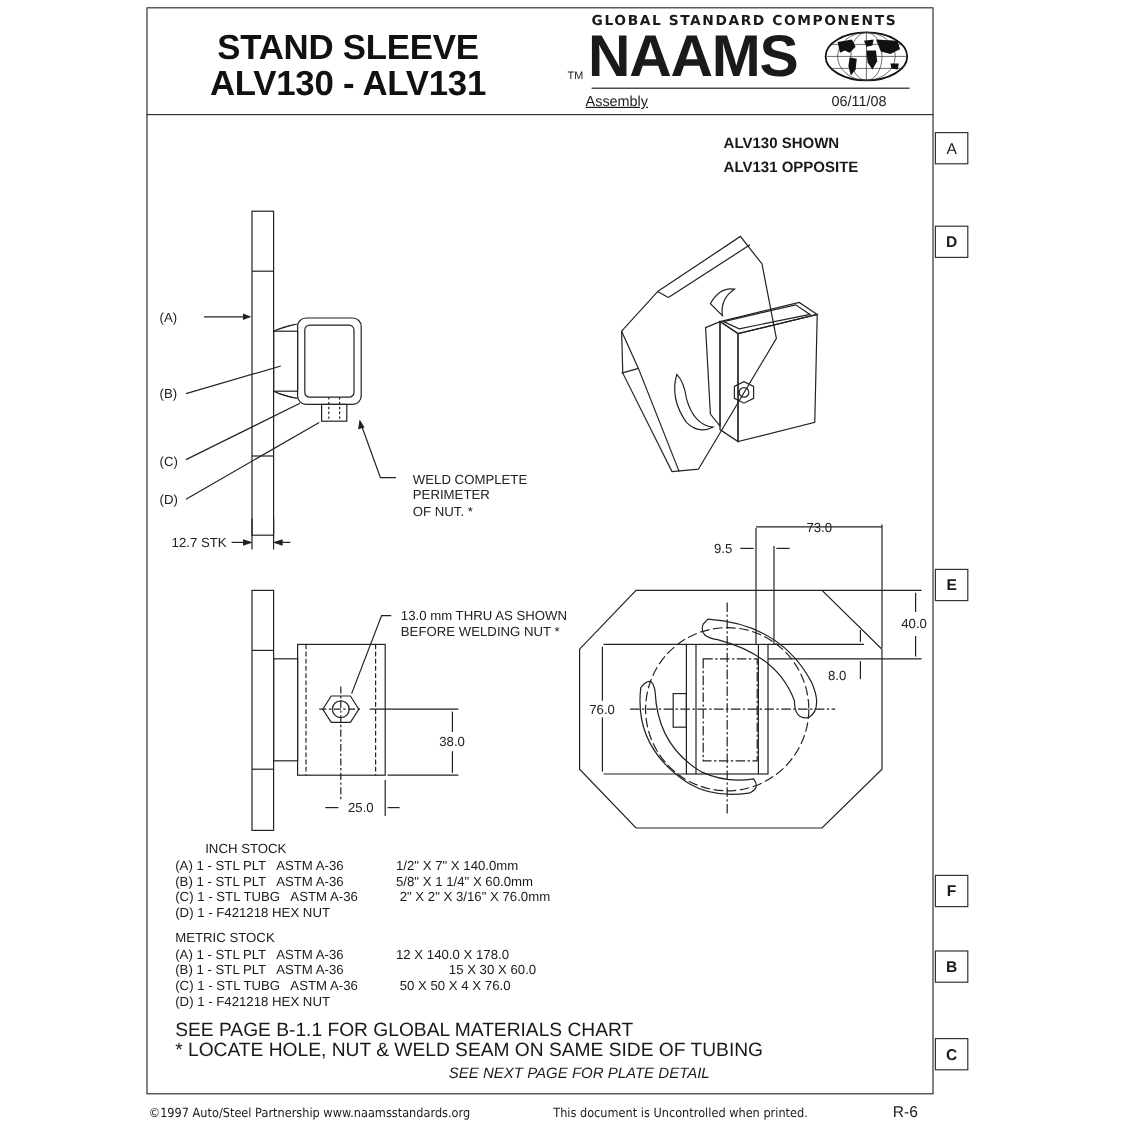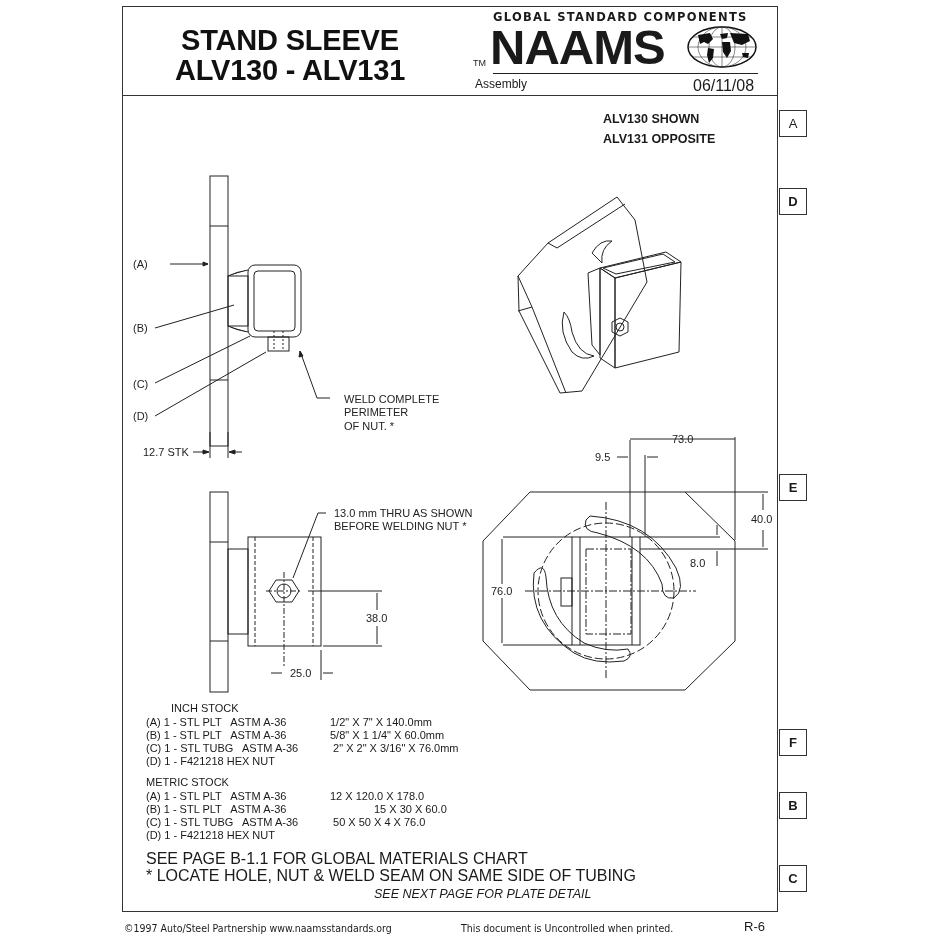--- a/index.html
+++ b/index.html
@@ -12,22 +12,22 @@
     .title { position: absolute; left: 140px; width: 300px; text-align: center;
              font-weight: bold; font-size: 29px; letter-spacing: -0.2px; color: #111; }
     .t1 { top: 24px; } .t2 { top: 54px; }
     .tm { position: absolute; left: 473px; top: 58px; font-size: 9px; }
     .gsc { position: absolute; left: 493px; top: 10px; font-size: 11.5px; font-weight: bold;
            letter-spacing: 1.3px; font-family: "DejaVu Sans", sans-serif; }
     .naams { position: absolute; left: 490px; top: 19px; font-size: 49px; font-weight: bold;
              letter-spacing: -1px; font-family: "Liberation Sans", sans-serif; line-height: 56px; }
     .globe { position: absolute; left: 686px; top: 25px; }
     .logo-rule { position: absolute; left: 493px; top: 73px; width: 265px; border-top: 1.5px solid #222; }
-    .asm { position: absolute; left: 475px; top: 77px; font-size: 12px; }
-    .date { position: absolute; left: 693px; top: 77px; font-size: 16px; }
+    .asm { position: absolute; left: 488px; top: 77px; font-size: 12px; text-decoration: underline; }
+    .date { position: absolute; left: 693px; top: 77px; font-size: 12px; }
     .tabs .tab { position: absolute; left: 779px; width: 28px; height: 27px;
                  border: 1.2px solid #333; box-sizing: border-box; background: #fff;
                  text-align: center; line-height: 25px; font-size: 13px; font-weight: bold; }
     .shown { position: absolute; left: 603px; font-size: 12.5px; font-weight: bold; }
     .bom { position: absolute; left: 146px; font-size: 11px; line-height: 12.5px; white-space: pre; }
     .note { position: absolute; left: 146px; font-size: 16px; white-space: pre; }
     .italic-note { position: absolute; left: 374px; top: 887px; font-size: 12.5px; font-style: italic; }
     .footer { position: absolute; top: 922px; font-size: 10.5px;
               font-family: "DejaVu Sans", sans-serif; transform: scaleX(0.9); transform-origin: left; }
     .page-num { position: absolute; left: 744px; top: 919px; font-size: 13px; }
@@ -207,21 +207,21 @@
 <div class="bom" style="top:716px;">(A) 1 - STL PLT   ASTM A-36</div>
 <div class="bom" style="top:716px; left:330px;">1/2" X 7" X 140.0mm</div>
 <div class="bom" style="top:729px;">(B) 1 - STL PLT   ASTM A-36</div>
 <div class="bom" style="top:729px; left:330px;">5/8" X 1 1/4" X 60.0mm</div>
 <div class="bom" style="top:742px;">(C) 1 - STL TUBG   ASTM A-36</div>
 <div class="bom" style="top:742px; left:330px;"> 2" X 2" X 3/16" X 76.0mm</div>
 <div class="bom" style="top:755px;">(D) 1 - F421218 HEX NUT</div>
 
 <div class="bom" style="top:776px;">METRIC STOCK</div>
 <div class="bom" style="top:790px;">(A) 1 - STL PLT   ASTM A-36</div>
-<div class="bom" style="top:790px; left:330px;">12 X 120.0 X 178.0</div>
+<div class="bom" style="top:790px; left:330px;">12 X 140.0 X 178.0</div>
 <div class="bom" style="top:803px;">(B) 1 - STL PLT   ASTM A-36</div>
 <div class="bom" style="top:803px; left:330px;margin-left:44px;">15 X 30 X 60.0</div>
 <div class="bom" style="top:816px;">(C) 1 - STL TUBG   ASTM A-36</div>
 <div class="bom" style="top:816px; left:330px;"> 50 X 50 X 4 X 76.0</div>
 <div class="bom" style="top:829px;">(D) 1 - F421218 HEX NUT</div>
 
 <div class="note" style="top:850px;">SEE PAGE B-1.1 FOR GLOBAL MATERIALS CHART</div>
 <div class="note" style="top:867px;">* LOCATE HOLE, NUT &amp; WELD SEAM ON SAME SIDE OF TUBING</div>
 <div class="italic-note">SEE NEXT PAGE FOR PLATE DETAIL</div>
 

